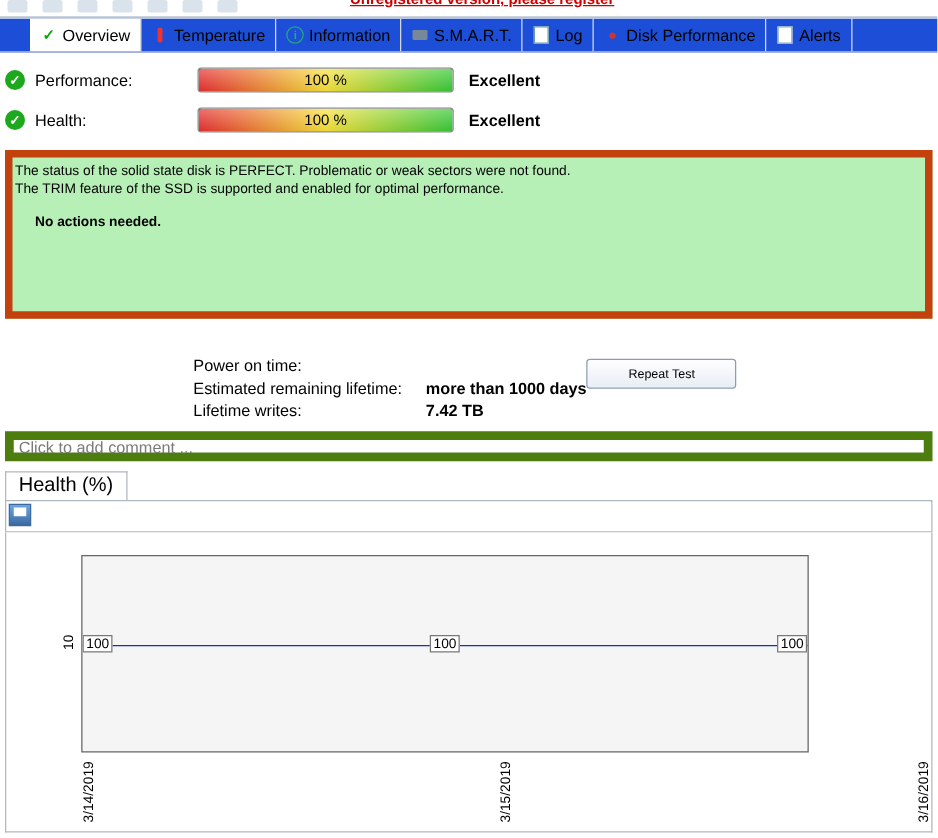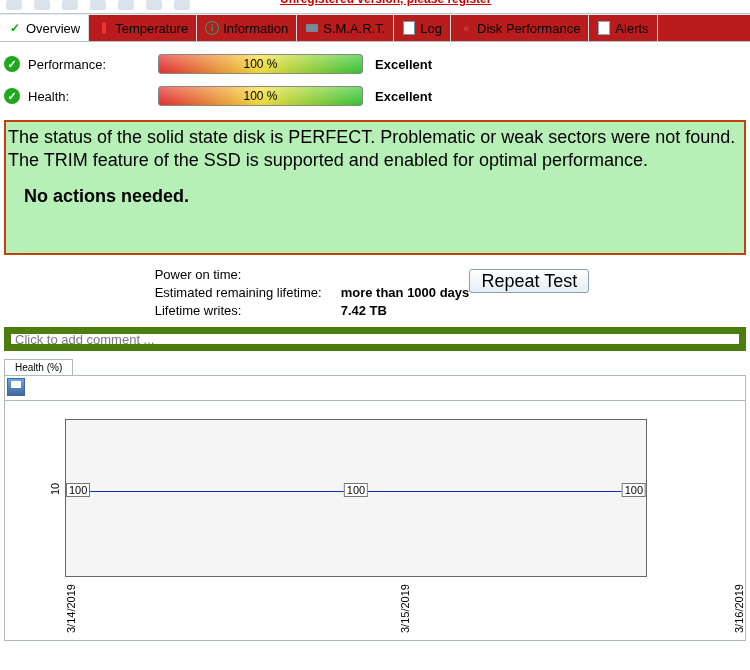--- a/index.html
+++ b/index.html
@@ -36,22 +36,23 @@
     text-decoration: underline;
     font-weight: bold;
     font-size:12px;
     position: relative;
     top:-6px;
   }
   .tabbar {
     display: flex;
     border-top: 1px solid #e7ebef;
     border-bottom: 1px solid #b8c0c9;
-    background: #b91c1c;
+    background: #1d4ed8;
     height: 28px;
+    padding-left: 24px;
   }
   .tab {
     display: flex;
     align-items: center;
     gap: 4px;
     padding: 0 8px;
     height: 100%;
     border-right: 1px solid #d4dadf;
     cursor: pointer;
     font-size: 13px;
@@ -89,59 +90,59 @@
   .bar {
     width:205px;height:20px;border:1px solid #888;border-radius:3px;
     background: linear-gradient(to right,#e63030,#f7e23a,#36c936);
     position:relative;display:flex;align-items:center;justify-content:center;
     font-size:12px;margin-right:12px;
   }
   .bar::after{content:"";position:absolute;inset:0;border-radius:3px;background:linear-gradient(to bottom,rgba(255,255,255,0.3),rgba(0,0,0,0.05));}
   .bar span{position:relative;z-index:1;}
   .metric-status{font-weight:bold;}
   .status-box {
-    margin: 6px 4px 0 4px;
-    border:2px solid #c2410c;
+    margin: 6px 4px 18px 4px;
+    border:6px solid #c2410c;
     background:#b7f0b7;
     padding:4px 2px 4px 2px;
     height:135px;
-    font-size:18px;
+    font-size:11px;
     line-height:1.3;
   }
   .status-box p{margin:0;}
   .status-box .noact{font-weight:bold;margin-top:12px;padding-left:16px;}
   .info-block {
     display:flex;
     align-items:flex-start;
     justify-content:center;
     padding:12px 4px 4px 4px;
   }
   .info-rows .irow{display:flex;height:18px;}
   .irow .ilabel{width:186px;}
   .irow .ival{font-weight:bold;}
   .repeat-btn{
     width:120px;height:24px;
     border:1px solid #8a9db3;border-radius:3px;
     background:linear-gradient(to bottom,#fefefe,#e7eef5);
-    cursor:pointer;font-size:18px;
+    cursor:pointer;font-size:10px;
     margin-top:2px;margin-right:6px;
   }
   .comment-input{
     width:calc(100% - 8px);margin:2px 4px;
     height:24px;border:7px solid #4d7c0f;
     padding:0 4px;color:#7a7a7a;font-size:13px;
     display:flex;align-items:center;
   }
   .chart-tabs{
     margin:8px 0 0 4px;
   }
   .chart-tab{
     display:inline-block;
     border:1px solid #b0b8c0;border-bottom:none;
-    padding:2px 10px;font-size:10px;background:#fff;
+    padding:2px 10px;font-size:16px;background:#fff;
   }
   .chart-toolbar{
     border:1px solid #b0b8c0;
     margin:0 4px;padding:2px;height:26px;
   }
   .save-icon{
     width:18px;height:18px;border:1px solid #3c6a9e;
     background:linear-gradient(to bottom,#6aa6e8,#3c6a9e);
     position:relative;display:inline-block;cursor:pointer;
   }

